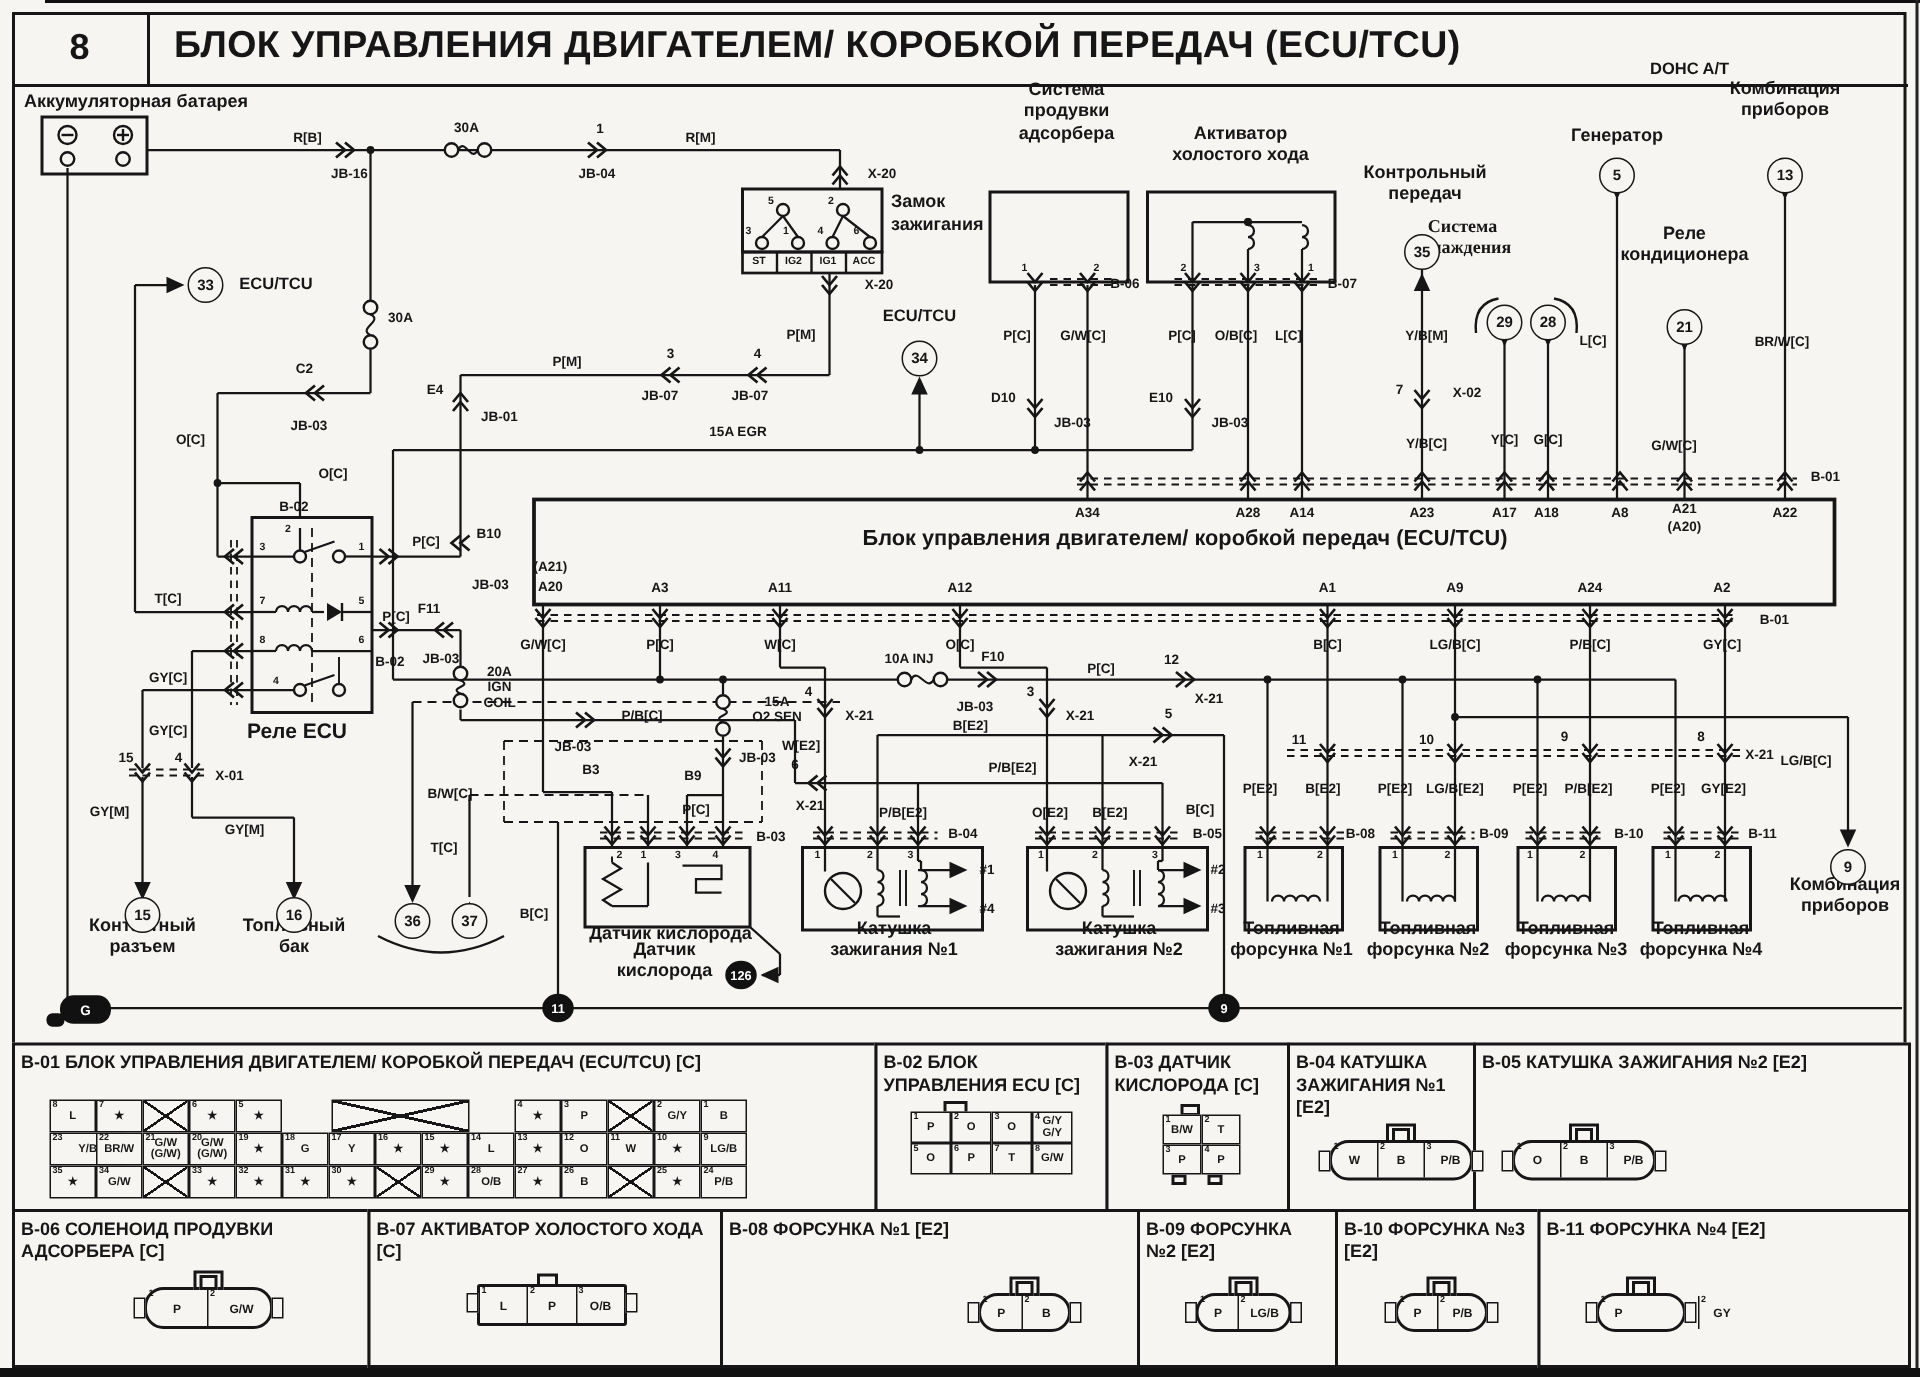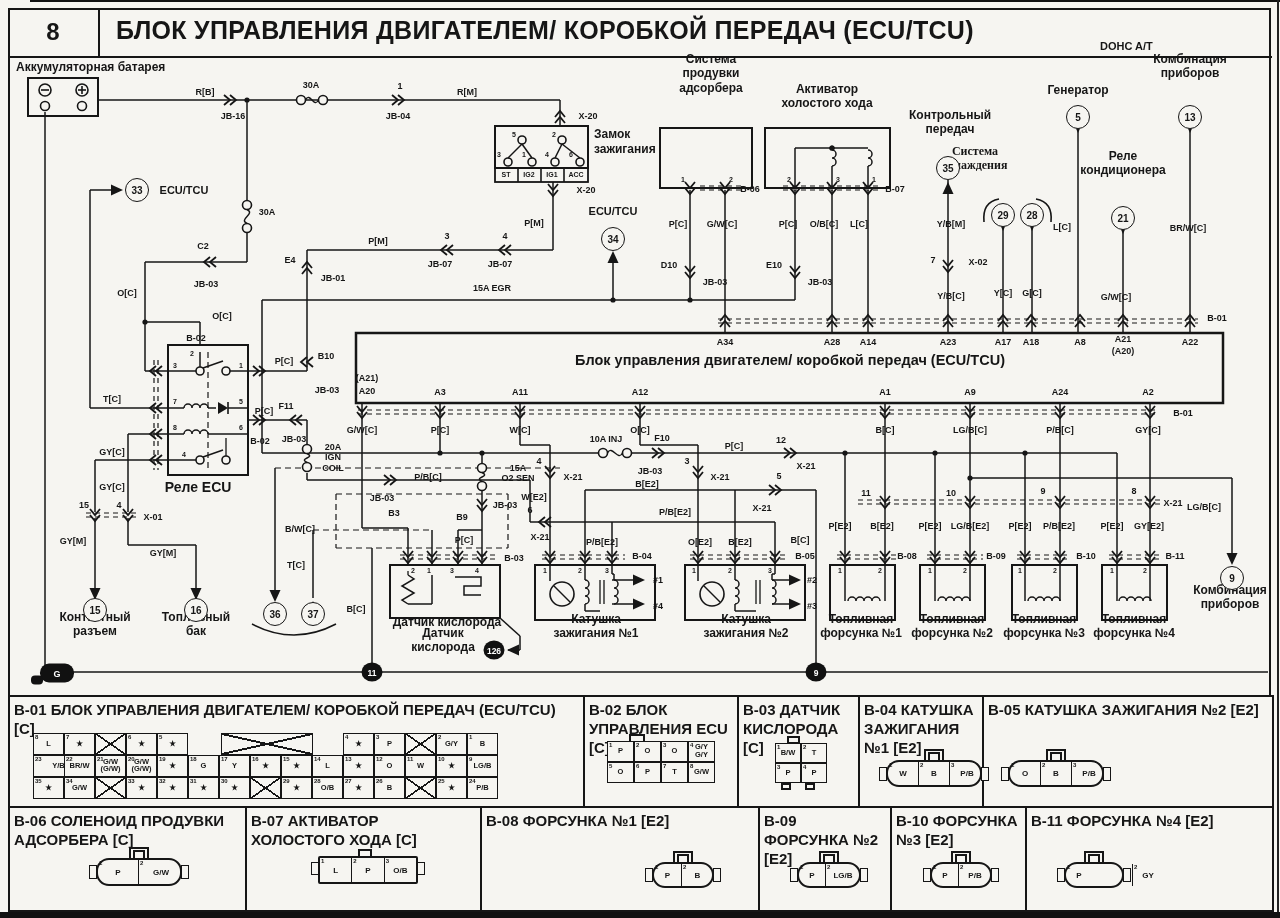--- a/index.html
+++ b/index.html
@@ -19,21 +19,21 @@
   .c{font-size:12px;line-height:1.2;}
   .cl{transform:translate(0,0);font-size:12px;text-align:left;line-height:1.25;}
   .cb{font-size:14.5px;}
   .cm{font-size:14px;}
   .m{font-size:11px;}
   .ref{position:absolute;width:22px;height:22px;border:1.8px solid #161616;border-radius:50%;background:#f6f5f1;display:flex;align-items:center;justify-content:center;font-size:10px;font-weight:bold;transform:translate(-50%,-50%);z-index:5;}
   .spl{position:absolute;min-width:19px;height:19px;border-radius:50%;background:#111;color:#fff;display:flex;align-items:center;justify-content:center;font-size:8.5px;font-weight:bold;transform:translate(-50%,-50%);z-index:6;padding:0 1px;}
   .gnd{position:absolute;width:34px;height:19px;background:#111;border-radius:9px;color:#fff;display:flex;align-items:center;justify-content:center;font-size:9px;font-weight:bold;transform:translate(-50%,-50%);z-index:6;}
   .gnd:before{content:"";position:absolute;left:-9px;bottom:-2px;width:12px;height:9px;background:#111;border-radius:4px;}
   .panel{position:absolute;border:2px solid #161616;background:#f6f5f1;box-sizing:border-box;}
-  .ptitle{position:absolute;font-size:15px;font-weight:bold;line-height:1.25;}
+  .ptitle{position:absolute;font-size:12px;font-weight:bold;line-height:1.25;}
   .ccell{position:absolute;border:1.6px solid #161616;box-sizing:border-box;background:#f6f5f1;}
   .ccell .pin{position:absolute;left:1px;top:0px;font-size:6px;font-weight:bold;}
   .ccell .val{position:absolute;left:0;right:0;top:48%;transform:translateY(-50%);text-align:center;font-size:7.5px;font-weight:bold;white-space:pre-line;line-height:1.05;}
   .xc{background:
       linear-gradient(to top right, transparent 47.5%, #161616 47.5%, #161616 52.5%, transparent 52.5%),
       linear-gradient(to bottom right, transparent 47.5%, #161616 47.5%, #161616 52.5%, transparent 52.5%),#f6f5f1;}
   .pill{position:absolute;border:2px solid #161616;border-radius:13px;box-sizing:border-box;display:flex;background:#f6f5f1;}
   .pill>div{flex:1;position:relative;display:flex;align-items:center;justify-content:center;font-size:8px;font-weight:bold;}
   .pill>div+div{border-left:1.8px solid #161616;}
   .pill .pin{position:absolute;left:1px;top:0px;font-size:6px;font-weight:bold;}

